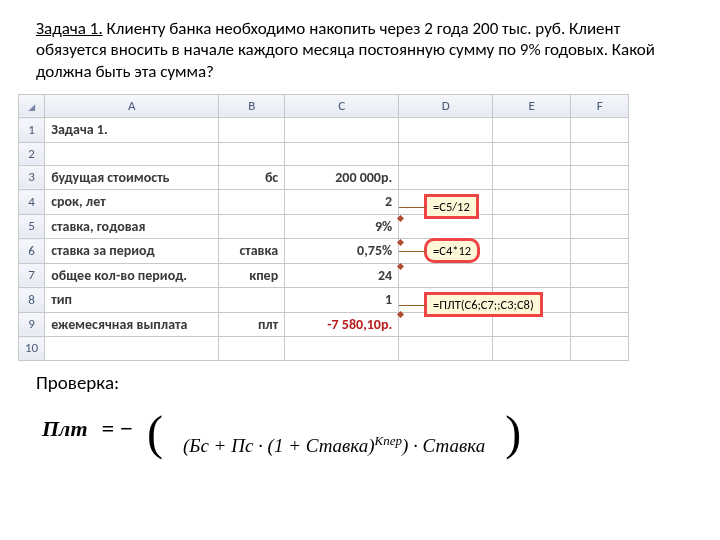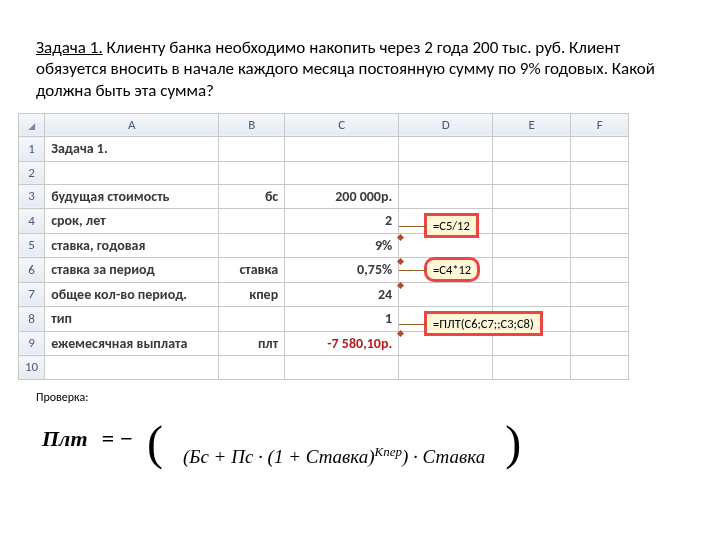--- a/index.html
+++ b/index.html
@@ -9,21 +9,20 @@
     width: 720px;
     height: 540px;
     font-family: "Calibri", Arial, sans-serif;
     background: #fff;
     color: #000;
     font-size: 17px;
     line-height: 1.25;
   }
   .problem {
     padding: 18px 36px 8px 36px;
-    margin-top: 19px;
   }
   .problem .u { text-decoration: underline; }
   .excel {
     margin: 4px 0 0 18px;
     position: relative;
     width: 680px;
   }
   table.grid {
     border-collapse: collapse;
     font-size: 14px;
@@ -86,21 +85,21 @@
   #co3 { top: 174px; left: 10px; text-align: right; }
   #co3::before { left:-28px; width:28px; top:10px;}
   .arrow-mark {
     position:absolute;
     width:5px; height:5px;
     background:#b34b2e;
     transform:rotate(45deg);
   }
   .verify {
     padding: 10px 0 0 36px;
-    font-size: 12px;
+    font-size: 19px;
   }
   .formula-wrap {
     display:flex;
     align-items:center;
     gap:14px;
     padding: 4px 0 0 42px;
   }
   .plt {
     font-family: "Times New Roman", serif;
     font-style: italic;

